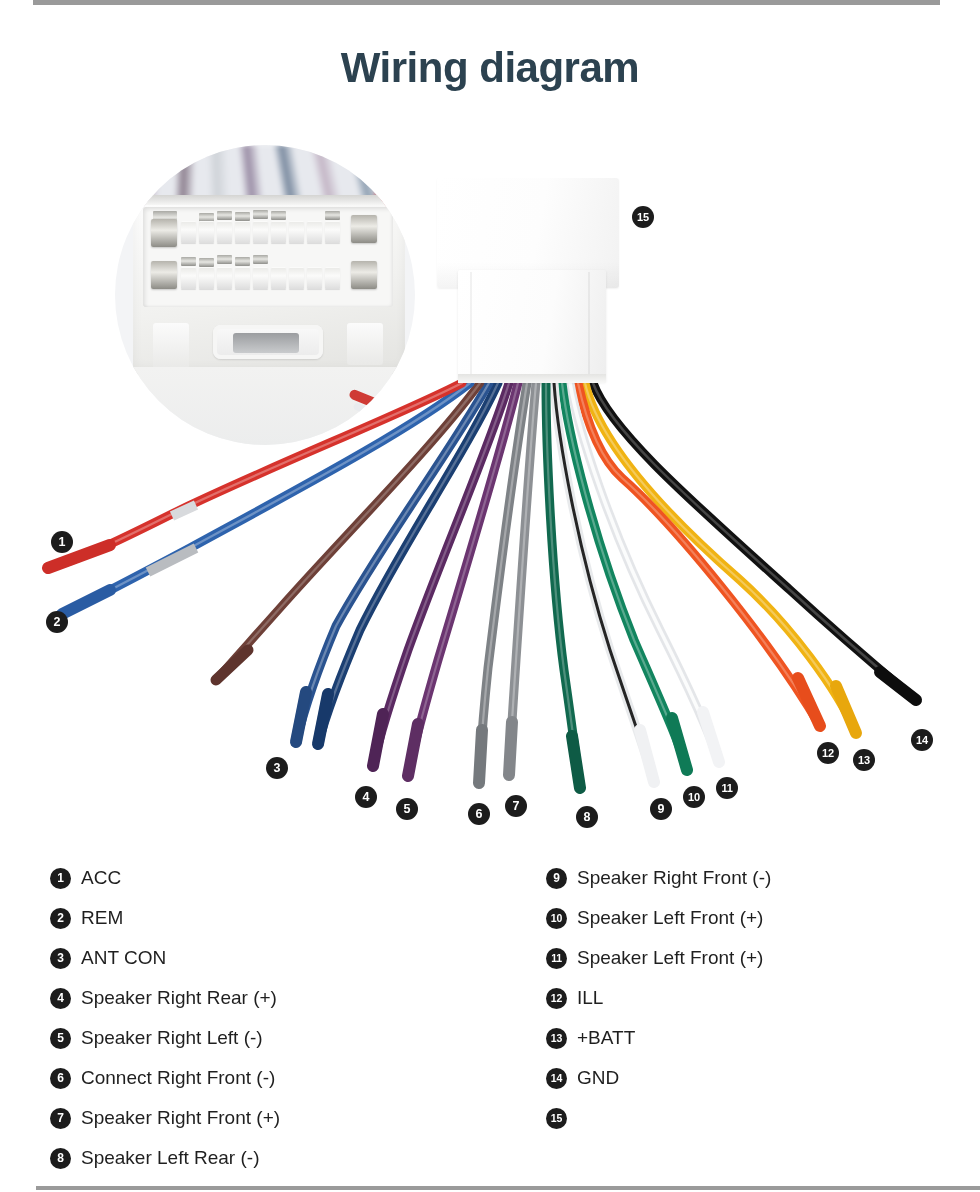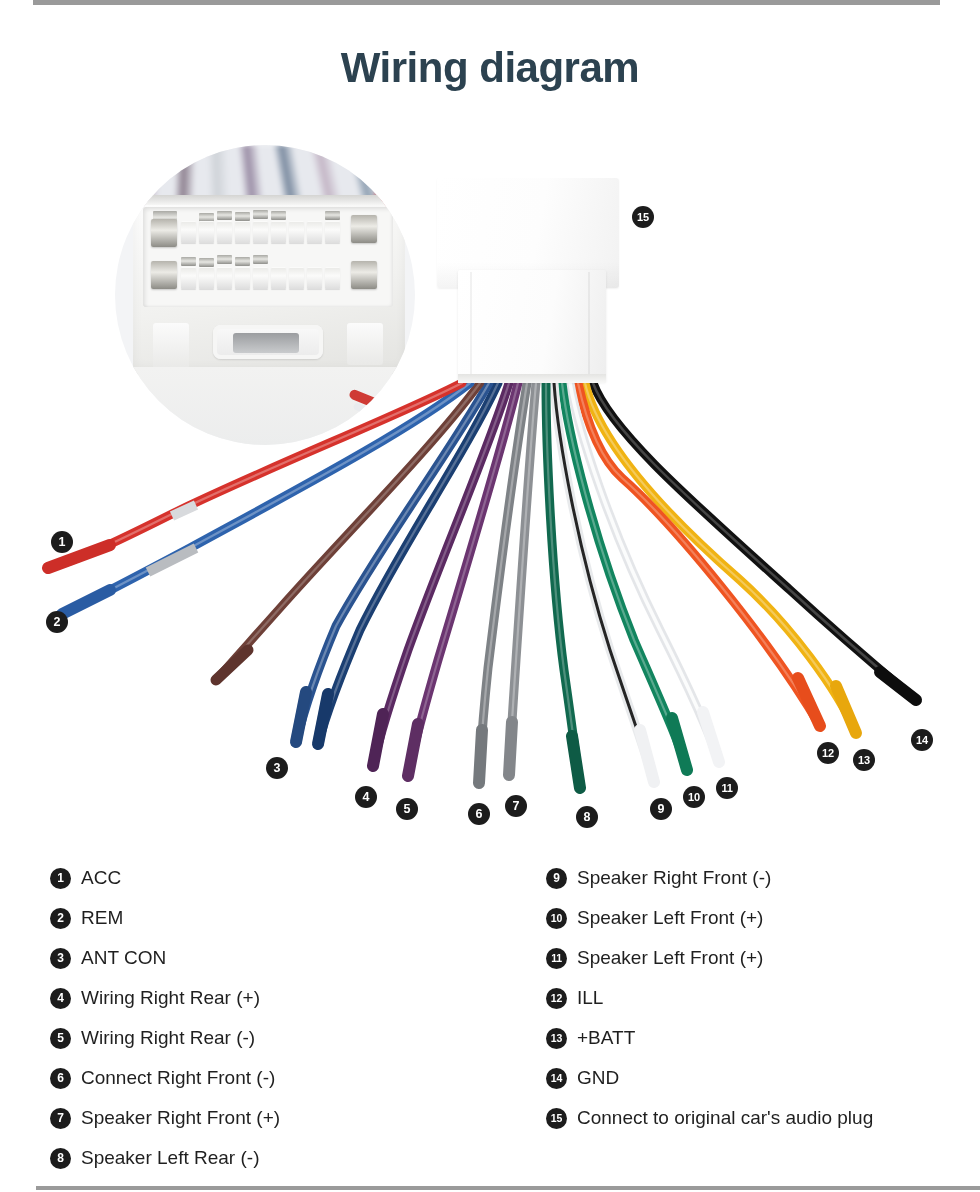--- a/index.html
+++ b/index.html
@@ -433,25 +433,25 @@
         <div class="legend-row">
           <span class="legend-badge">2</span>
           <span class="legend-label">REM</span>
         </div>
         <div class="legend-row">
           <span class="legend-badge">3</span>
           <span class="legend-label">ANT CON</span>
         </div>
         <div class="legend-row">
           <span class="legend-badge">4</span>
-          <span class="legend-label">Wiring Right Rear (+)</span>
+          <span class="legend-label">Speaker Right Rear (+)</span>
         </div>
         <div class="legend-row">
           <span class="legend-badge">5</span>
-          <span class="legend-label">Wiring Right Rear (-)</span>
+          <span class="legend-label">Speaker Right Left (-)</span>
         </div>
         <div class="legend-row">
           <span class="legend-badge">6</span>
           <span class="legend-label">Connect Right Front (-)</span>
         </div>
         <div class="legend-row">
           <span class="legend-badge">7</span>
           <span class="legend-label">Speaker Right Front (+)</span>
         </div>
         <div class="legend-row">
@@ -479,19 +479,18 @@
         <div class="legend-row">
           <span class="legend-badge wide">13</span>
           <span class="legend-label">+BATT</span>
         </div>
         <div class="legend-row">
           <span class="legend-badge wide">14</span>
           <span class="legend-label">GND</span>
         </div>
         <div class="legend-row">
           <span class="legend-badge wide">15</span>
-          <span class="legend-label">Connect to original car's audio plug</span>
         </div>
       </div>
   </div>
 
   <div id="bottom-rule"></div>
 </div>
 
 </body></html>

